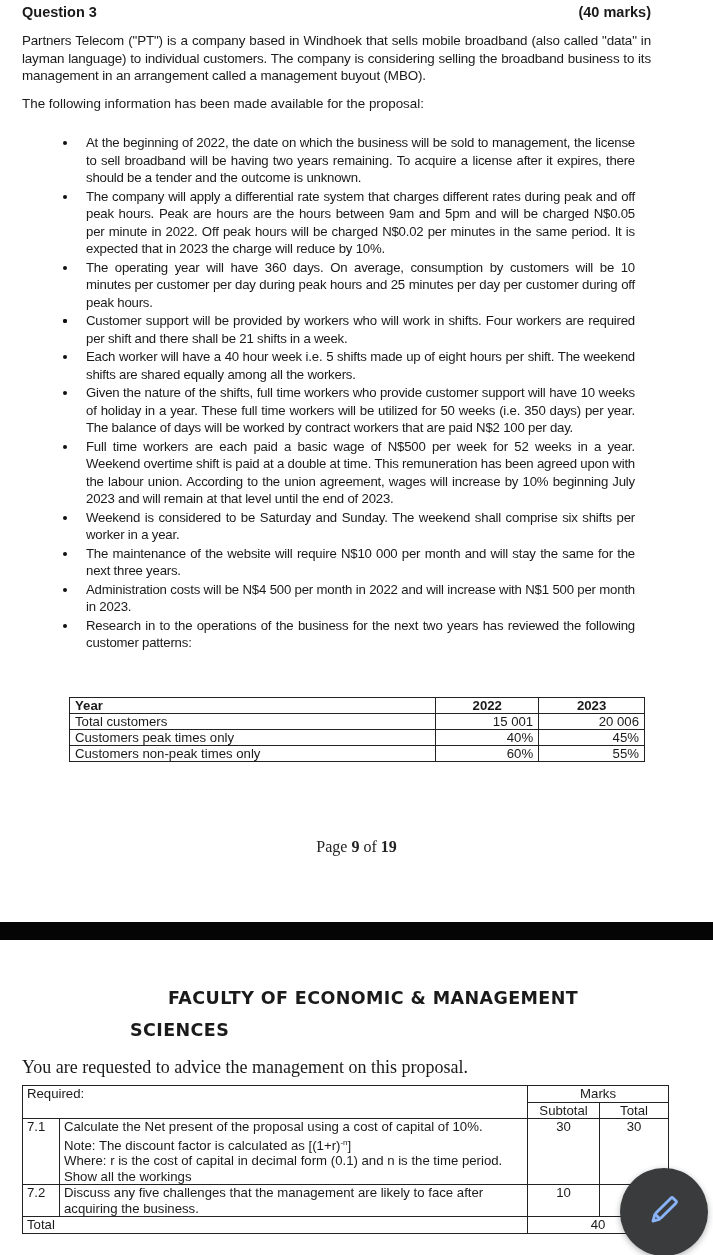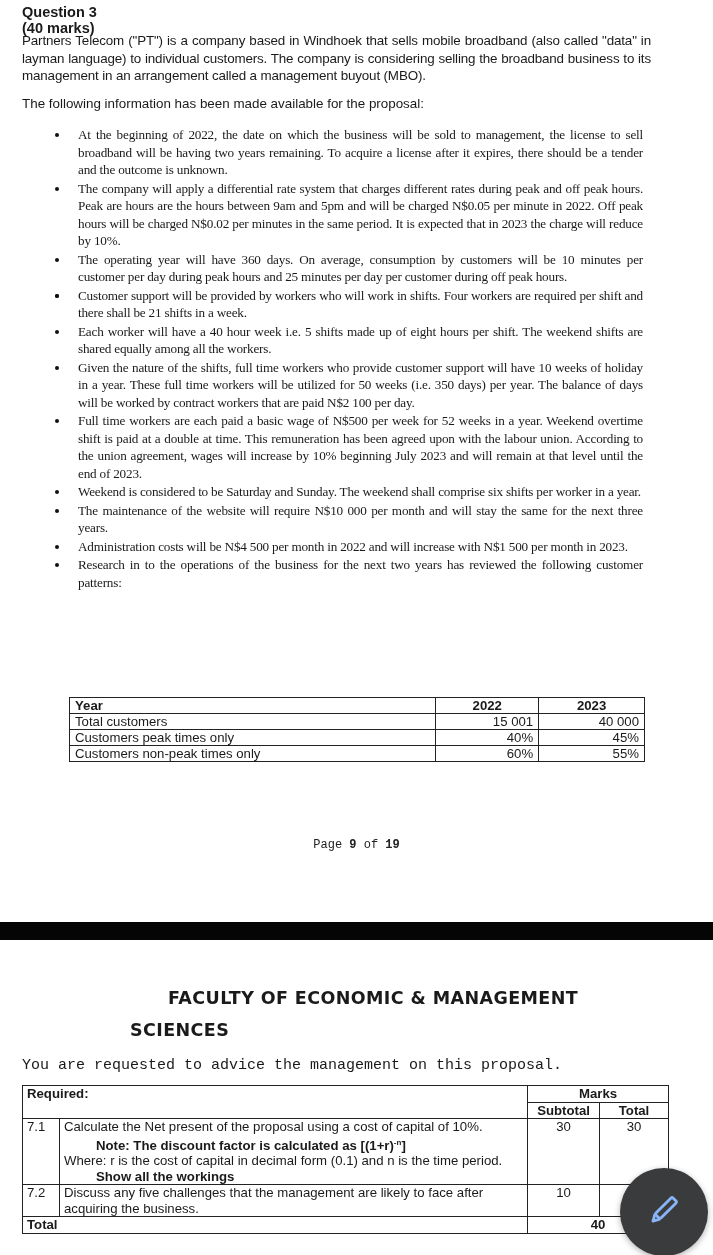--- a/index.html
+++ b/index.html
@@ -2,41 +2,41 @@
 <html><head>
 <meta charset="utf-8">
 <style>
   html, body { margin: 0; padding: 0; }
   body {
     width: 713px; height: 1255px; overflow: hidden; position: relative;
     background: #ffffff; color: #1a1a1a;
     font-family: "Liberation Sans", sans-serif;
   }
   .page1 { position: absolute; left: 0; top: 0; width: 713px; height: 920px; }
-  .q-header { position: absolute; left: 22px; right: 62px; top: 4px; display: flex; justify-content: space-between; font-weight: bold; font-size: 14.5px; flex-direction: column; }
+  .q-header { position: absolute; left: 22px; right: 62px; top: 4px; display: flex; justify-content: space-between; font-weight: bold; font-size: 14.5px; }
   .intro { position: absolute; left: 22px; right: 62px; top: 32px; font-size: 13.4px; line-height: 17.5px; text-align: justify; letter-spacing: -0.15px; }
   .lead { position: absolute; left: 22px; top: 96px; font-size: 13.4px; }
-  ul.bullets { position: absolute; left: 22px; right: 62px; top: 118px; margin: 8px; padding: 0; list-style: none; font-size: 13.2px; line-height: 17.5px; letter-spacing: -0.2px; font-family: Liberation Serif, serif; }
+  ul.bullets { position: absolute; left: 22px; right: 62px; top: 118px; margin: 16px; padding: 0; list-style: none; font-size: 13.2px; line-height: 17.5px; letter-spacing: -0.2px; }
   ul.bullets li { position: relative; padding-left: 48px; text-align: justify; margin-bottom: 1px; }
   ul.bullets li .dot { position: absolute; left: 25px; top: 7px; width: 4px; height: 4px; border-radius: 50%; background: #111; }
   table.cust { position: absolute; left: 69px; top: 697px; width: 576px; border-collapse: collapse; font-size: 13.2px; line-height: 15px; }
   table.cust td { border: 1px solid #222; padding: 0 5px; }
   table.cust td.num { text-align: right; }
   table.cust tr.hdr td { font-weight: bold; }
   table.cust tr.hdr td.num { text-align: center; }
-  .pagenum { position: absolute; left: 0; right: 0; top: 838px; text-align: center; font-family: Liberation Mono, monospace; font-size: 12px; color: #222; }
+  .pagenum { position: absolute; left: 0; right: 0; top: 838px; text-align: center; font-family: Liberation Serif, serif; font-size: 16px; color: #222; }
   .pagenum b { font-weight: bold; }
   .separator { position: absolute; left: 0; top: 922px; width: 713px; height: 18px; background: #050505; }
   .faculty { position: absolute; left: 0; top: 988px; width: 713px; font-weight: bold; font-size: 17.5px; letter-spacing: 0.4px; font-family: "DejaVu Sans", sans-serif; }
   .faculty .l1 { position: absolute; left: 168px; top: 0; }
   .faculty .l2 { position: absolute; left: 118px; top: 32px; margin-left: 12px; }
-  .advice { position: absolute; left: 22px; top: 1057px; font-size: 15px; font-family: Liberation Mono, monospace; color: #1a1a1a; }
+  .advice { position: absolute; left: 22px; top: 1057px; font-size: 18px; font-family: Liberation Serif, serif; color: #1a1a1a; }
   table.req { position: absolute; left: 22px; top: 1085px; width: 647px; border-collapse: collapse; font-size: 13.2px; line-height: 15.5px; }
   table.req td { border: 1px solid #222; padding: 0 4px; vertical-align: top; }
-  table.req .bold { font-weight: bold; margin-left: 32px; }
+  table.req .bold { font-weight: normal; }
   table.req .center { text-align: center; }
   .fab { position: absolute; left: 620px; top: 1168px; width: 88px; height: 88px; border-radius: 50%; background: #3a3b3d; box-shadow: 0 2px 6px rgba(0,0,0,0.3); display: flex; align-items: center; justify-content: center; }
 </style>
 </head>
 <body>
 
 <div class="page1">
   <div class="q-header">
     <span>Question 3</span>
     <span>(40 marks)</span>
@@ -67,21 +67,21 @@
       </colgroup>
     <tbody>
         <tr class="hdr">
       <td>Year</td>
       <td class="num">2022</td>
       <td class="num">2023</td>
     </tr>
     <tr>
       <td>Total customers</td>
       <td class="num">15 001</td>
-      <td class="num">40 000</td>
+      <td class="num">20 006</td>
     </tr>
     <tr>
       <td>Customers peak times only</td>
       <td class="num">40%</td>
       <td class="num">45%</td>
     </tr>
     <tr>
       <td>Customers non-peak times only</td>
       <td class="num">60%</td>
       <td class="num">55%</td>

